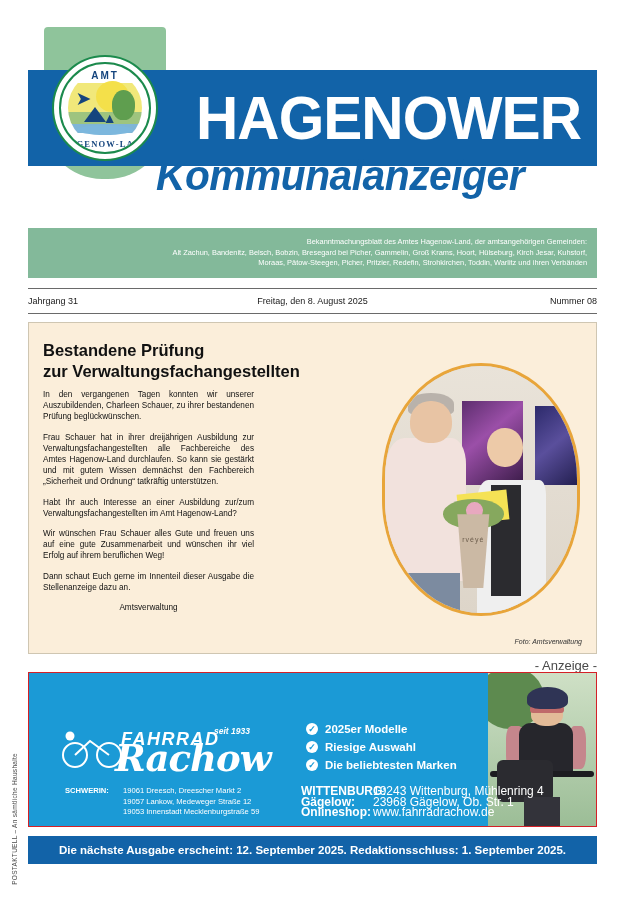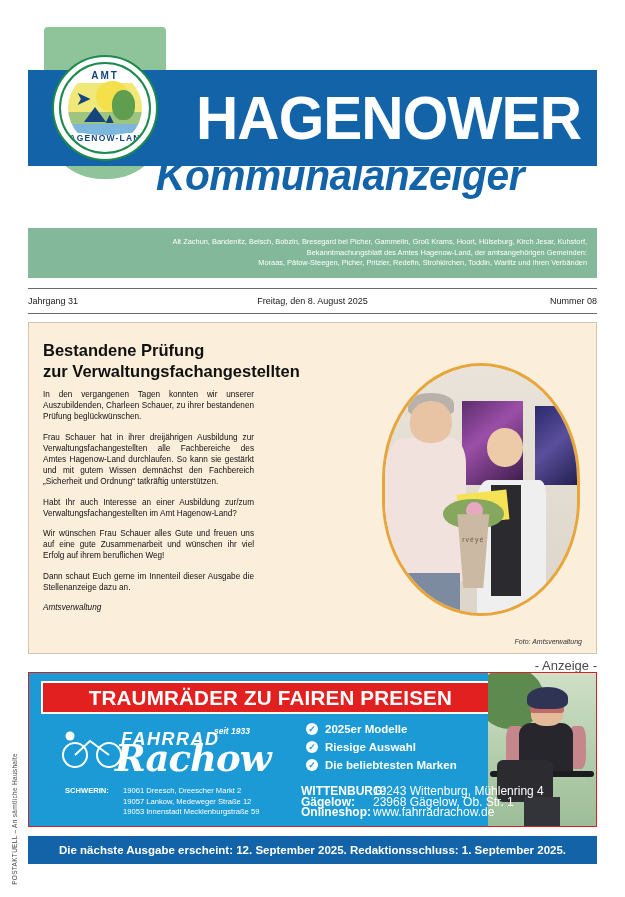--- a/index.html
+++ b/index.html
@@ -73,21 +73,21 @@
   }
   .crest-water {
     position: absolute; left: 12%; bottom: 14%; width: 76%; height: 13%;
     background: #7cb7dd; border-radius: 50%;
   }
   .crest-txt-top, .crest-txt-bot {
     position: absolute; left: 0; width: 100%; text-align: center;
     font-weight: bold; color: #15457e; letter-spacing: 2px;
   }
   .crest-txt-top { top: 6px; font-size: 10px; }
-  .crest-txt-bot { bottom: 9px; font-size: 8.5px; letter-spacing: 1.2px; }
+  .crest-txt-bot { bottom: 3px; font-size: 8.5px; letter-spacing: 1.2px; font-family: Liberation Serif, serif; }
 
   .mast-title {
     position: absolute; left: 196px; top: 72px;
     font-size: 61px; font-weight: bold; color: #ffffff;
     letter-spacing: -1px; line-height: 92px;
     font-family: "Liberation Sans Narrow", "Liberation Sans", sans-serif;
     transform: scaleX(0.96); transform-origin: left center;
   }
   .mast-sub {
     position: absolute; left: 156px; top: 152px;
@@ -124,21 +124,21 @@
   }
   .article-head {
     position: absolute; left: 14px; top: 17px;
     font-size: 16.5px; font-weight: bold; color: #111; line-height: 21px;
   }
   .article-body {
     position: absolute; left: 14px; top: 66px; width: 211px;
     font-size: 8.2px; line-height: 11.2px; color: #111; text-align: justify;
   }
   .article-body p { margin-bottom: 9px; }
-  .article-body p.sig { font-style: italic; text-align: left; }
+  .article-body p.sig { text-align: center; }
   .photo-frame {
     position: absolute; right: 16px; top: 40px; width: 198px; height: 253px;
     border: 3px solid #e8a53a; border-radius: 50%/46%;
     overflow: hidden; background: #d9d2c8;
   }
   .photo-inner { position: absolute; inset: 0; }
   .ph-wall { position: absolute; inset: 0; background: linear-gradient(#e9e3d9, #ddd5c9); }
   .ph-art1 {
     position: absolute; left: 40%; top: 14%; width: 32%; height: 34%;
     background: linear-gradient(140deg, #5d2e6e, #9b4fa8 40%, #3a1b48);
@@ -313,22 +313,22 @@
         <div class="crest-txt-top">AMT</div>
         <div class="crest-txt-bot">HAGENOW-LAND</div>
       </div>
     </div>
 
     <div class="mast-title">HAGENOWER</div>
     <div class="mast-sub">Kommunalanzeiger</div>
   </div>
 
   <div class="notice-band">
+    <div>Bekanntmachungsblatt des Amtes Hagenow-Land, der amtsangehörigen Gemeinden:</div>
     <div>Alt Zachun, Bandenitz, Belsch, Bobzin, Bresegard bei Picher, Gammelin, Groß Krams, Hoort, Hülseburg, Kirch Jesar, Kuhstorf,</div>
-    <div>Bekanntmachungsblatt des Amtes Hagenow-Land, der amtsangehörigen Gemeinden:</div>
     <div>Moraas, Pätow-Steegen, Picher, Pritzier, Redefin, Strohkirchen, Toddin, Warlitz und ihren Verbänden</div>
   </div>
 
   <div class="issue-line">
     <div class="l">Jahrgang 31</div>
     <div class="c">Freitag, den 8. August 2025</div>
     <div class="r">Nummer 08</div>
   </div>
 
   <div class="article">
@@ -365,23 +365,20 @@
         <div class="ph-wrap"></div>
         <div class="ph-wrap-txt">rvéyé</div>
       </div>
     </div>
     <div class="photo-credit">Foto: Amtsverwaltung</div>
   </div>
 
   <div class="anzeige-label">- Anzeige -</div>
 
   <div class="ad">
-    <div class="ad-banner">
-      <span>TRAUMRÄDER ZU FAIREN PREISEN</span>
-    </div>
 
     <div class="ad-logo">
       <svg class="bike-svg" width="70" height="40" viewBox="0 0 70 40">
         <circle cx="16" cy="26" r="12" fill="none" stroke="#ffffff" stroke-width="2"></circle>
         <circle cx="50" cy="26" r="12" fill="none" stroke="#ffffff" stroke-width="2"></circle>
         <circle cx="11" cy="7" r="4.5" fill="#ffffff"></circle>
         <path d="M16 26 L31 12 L50 26" fill="none" stroke="#ffffff" stroke-width="2"></path>
       </svg>
       <div class="fahrrad">FAHRRAD</div>
       <div class="rachow">Rachow</div>

